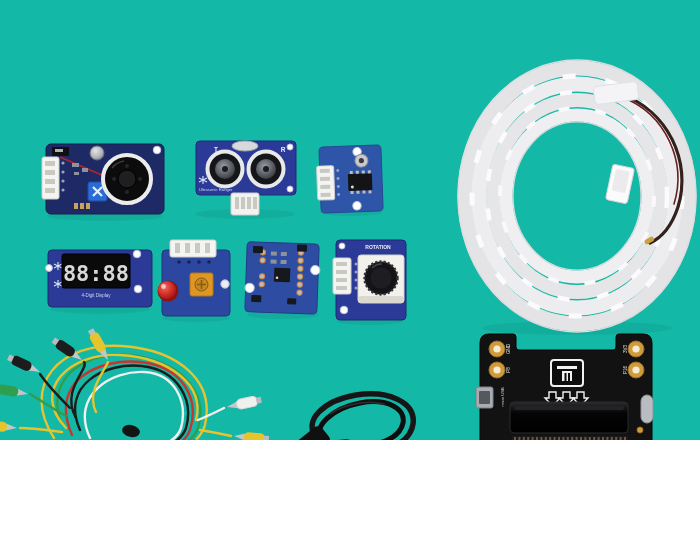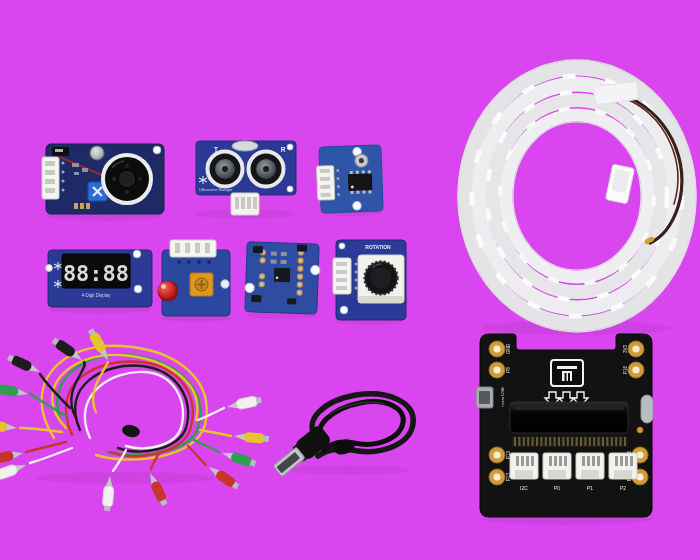--- a/index.html
+++ b/index.html
@@ -1,16 +1,16 @@
 <!DOCTYPE html>
 <html><head>
 <meta charset="utf-8">
 <style>
   html,body{margin:0;padding:0;background:#fff;}
-  .canvas{position:relative;width:700px;height:560px;background:#d946ef;overflow:hidden;
+  .canvas{position:relative;width:700px;height:440px;background:#14b8a6;overflow:hidden;
           font-family:"Liberation Sans",sans-serif;}
   svg{position:absolute;left:0;top:0;}
   text{font-family:"Liberation Sans",sans-serif;}
   .digits{font-family:"DejaVu Sans Mono",monospace;font-weight:bold;}
   .silk{fill:#e9ecf5;}
 </style>
 </head>
 <body>
 
 <div class="canvas">

